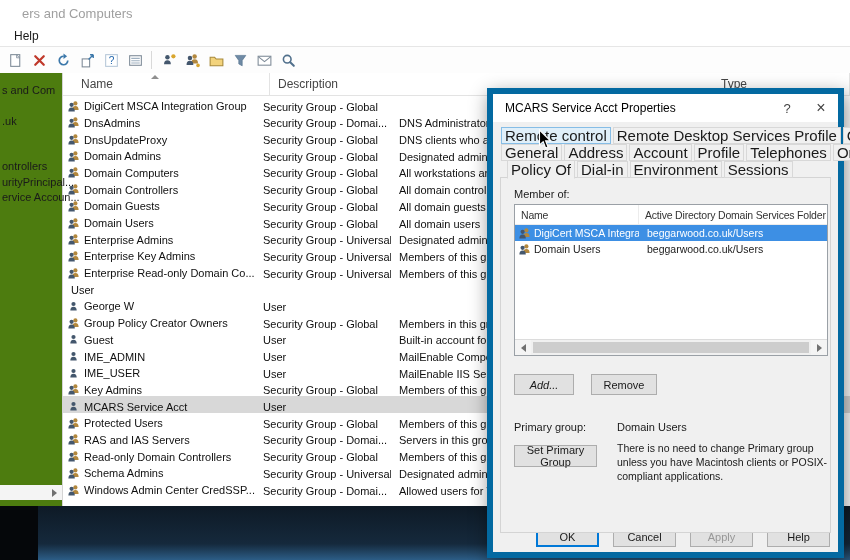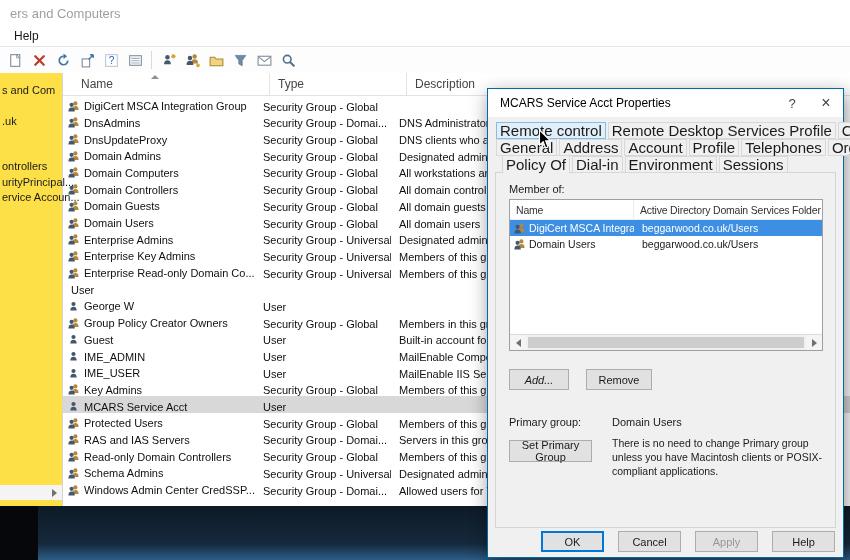--- a/index.html
+++ b/index.html
@@ -10,33 +10,33 @@
     -webkit-font-smoothing:antialiased;
   }
   
   .desktop-bg{position:absolute;left:0;top:506px;right:0;bottom:0;
     background:linear-gradient(#0e1a26 0%,#15293c 70%,#2c5d86 100%);}
   .taskbar-corner{position:absolute;left:0;top:506px;width:38px;height:54px;background:#05070a;}
 
   
   #main-window{position:absolute;left:0;top:0;width:850px;height:506px;background:#fff;}
   .titlebar{height:26px;display:flex;align-items:center;padding-left:10px;
-    color:#9f9f9f;font-size:13px;background:#fff;}
+    color:#9f9f9f;font-size:13px;background:#fff;margin-left:12px;}
   .menubar{height:20px;display:flex;align-items:center;padding-left:8px;font-size:12px;color:#1a1a1a;}
   .menu-item{padding:2px 6px;}
   .toolbar{height:26px;border-top:1px solid #e6e6e6;border-bottom:1px solid #d9d9d9;
     display:flex;align-items:center;padding-left:4px;gap:2px;background:#fdfdfd;}
   .tbtn{width:22px;height:22px;display:flex;align-items:center;justify-content:center;border-radius:2px;}
   .tsep{width:1px;height:18px;background:#d9d9d9;margin:0 3px;}
 
   .main-content{position:absolute;top:73px;left:0;right:0;bottom:0;display:flex;background:#fff;}
 
   
   .tree-pane{width:62px;border-right:1px solid #d4d4d4;position:relative;
-    font-size:11px;color:#1a1a1a;background:#fde047;flex:none;}
+    font-size:11px;color:#1a1a1a;background:#4d7c0f;flex:none;}
   .tree-item{position:absolute;left:2px;white-space:nowrap;}
   .tree-hscroll{position:absolute;left:0;right:0;bottom:6px;height:15px;background:#f4f4f4;
     display:flex;align-items:center;justify-content:flex-end;}
   .scroll-btn{width:16px;height:15px;display:flex;align-items:center;justify-content:center;background:#f4f4f4;}
   .tri-right{width:0;height:0;border-top:4px solid transparent;border-bottom:4px solid transparent;border-left:5px solid #707070;}
   .tri-left{width:0;height:0;border-top:4px solid transparent;border-bottom:4px solid transparent;border-right:5px solid #707070;}
 
   
   .list-pane{flex:1;display:flex;flex-direction:column;overflow:hidden;}
   .list-header{height:22px;display:flex;border-bottom:1px solid #e3e3e3;color:#454545;font-size:12px;flex:none;}
@@ -49,21 +49,21 @@
   .list-rows{flex:1;overflow:hidden;}
   .lrow{height:16.7px;display:flex;align-items:flex-end;font-size:11px;color:#101010;white-space:nowrap;}
   .lrow.sel{background:var(--rowhl,#d8d8d8);}
   .cell-name{width:188px;display:flex;align-items:center;padding-left:4px;gap:4px;overflow:hidden;flex:none;}
   .cell-type{width:128px;padding-left:8px;overflow:hidden;flex:none;}
   .cell-desc{flex:1;padding-left:8px;overflow:hidden;}
   .row-ic{flex:none;display:flex;}
 
   
   .dialog{position:absolute;left:487px;top:88px;width:357px;height:470px;
-    background:#f0f0f0;border:1px solid #0369a1;box-shadow:2px 6px 18px rgba(0,0,0,.45);
+    background:#f0f0f0;border:6px solid #0369a1;box-shadow:2px 6px 18px rgba(0,0,0,.45);
     font-size:11px;color:#1a1a1a;z-index:10;box-sizing:border-box;}
   .dlg-titlebar{height:28px;background:#fff;display:flex;align-items:center;padding-left:12px;font-size:12px;color:#000;}
   .dlg-title{flex:1;}
   .dlg-ctrl{width:34px;height:28px;display:flex;align-items:center;justify-content:center;color:#444;font-size:13px;}
   .dlg-ctrl.close{font-size:16px;}
 
   .tabs{position:absolute;display:flex;gap:2px;z-index:2;}
   #tabs-row1{top:33px;left:8px;}
   #tabs-row2{top:50px;left:8px;}
   #tabs-row3{top:67px;left:14px;}
@@ -210,25 +210,25 @@
         <div class="tree-item" style="top: 87px;">ontrollers</div>
         <div class="tree-item" style="top: 103px;">urityPrincipal...</div>
         <div class="tree-item" style="top: 118px;">ervice Accoun...</div>
       </div>
     <div class="list-pane">
       <div class="list-header">
         <div class="hcell name">
           <span>Name</span>
           <div class="sort-up"></div>
         </div>
+        <div class="hcell desc">
+          <span>Description</span>
+        </div>
         <div class="hcell type">
           <span>Type</span>
-        </div>
-        <div class="hcell desc">
-          <span>Description</span>
         </div>
       </div>
       <div class="list-rows" id="list-rows">
           <div class="lrow">
             <div class="cell-name">
               <span class="row-ic">
                 <svg width="13" height="13" viewBox="0 0 13 13">
                   <circle cx="8.4" cy="3.4" r="2.1" fill="#b3883e"></circle>
                   <path d="M 5.2 10 q 0 -3.9 3.2 -3.9 q 3.2 0 3.2 3.9 z" fill="#b3883e"></path>
                   <circle cx="4.6" cy="4.8" r="2.1" fill="#44576d"></circle>

